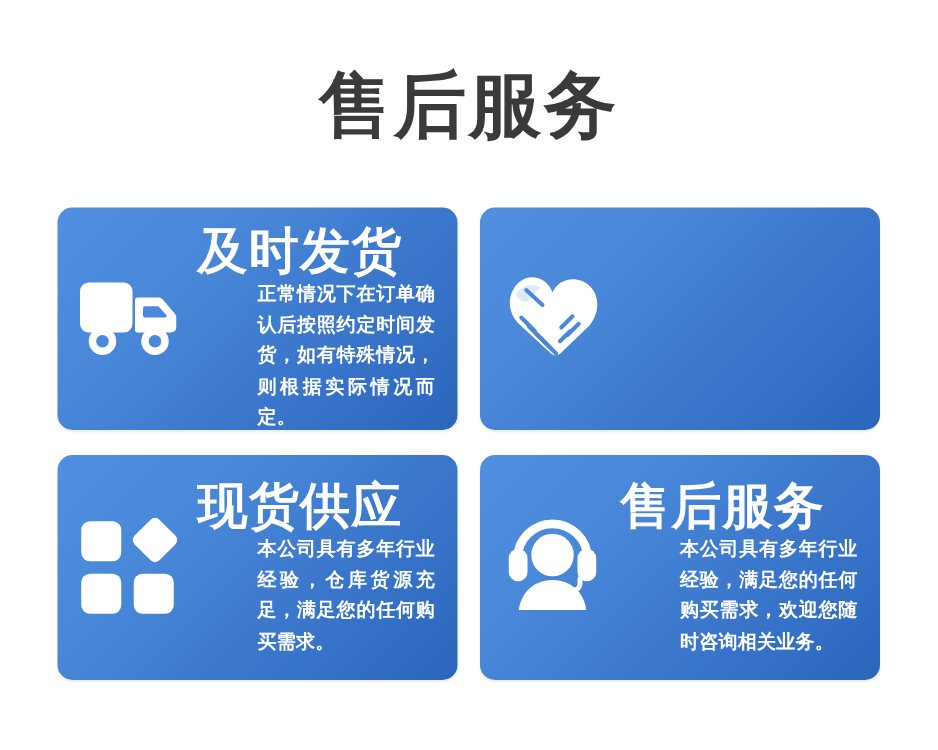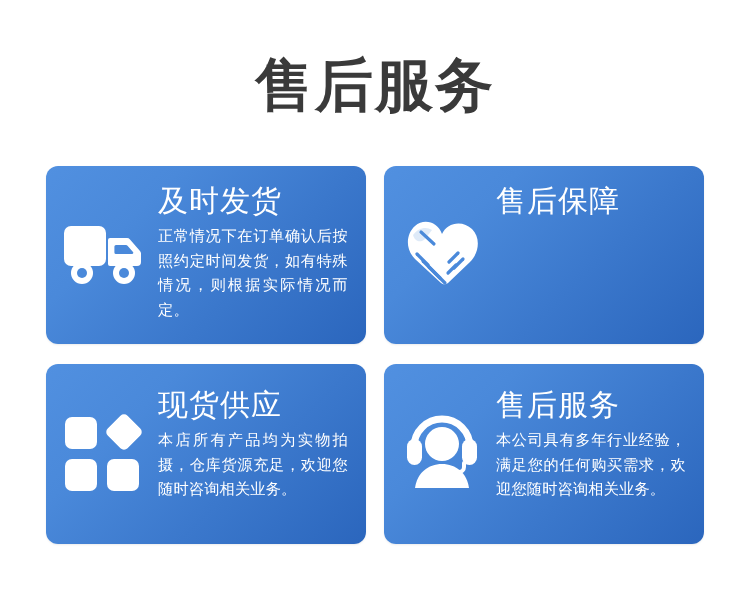--- a/index.html
+++ b/index.html
@@ -67,34 +67,35 @@
     box-sizing: border-box;
   }
   .card-icon svg { display: block; }
   .card-text {
     flex: 1 1 auto;
     padding-right: 18px;
     padding-top: 16px;
     box-sizing: border-box;
   }
   .card-title {
-    font-size: 30px;
+    font-size: 40px;
     line-height: 38px;
-    font-weight: normal;
+    font-weight: bold;
     color: #ffffff;
     letter-spacing: 1px;
     margin-bottom: 4px;
   }
   .card-desc {
     font-size: 15.2px;
     line-height: 24.5px;
-    font-weight: normal;
+    font-weight: bold;
     color: #ffffff;
     letter-spacing: 0.2px;
     text-align: justify;
+    margin-left: 48px;
   }
   .card.row2 .card-text { padding-top: 22px; }
 </style>
 </head>
 <body>
 
 <div class="page">
 
   <div class="page-title">售后服务</div>
 
@@ -140,40 +141,39 @@
                 <line x1="34" y1="56" x2="44" y2="66"></line>
                 <line x1="57" y1="36" x2="48" y2="45"></line>
                 <line x1="62" y1="42" x2="53" y2="51"></line>
                 <line x1="55" y1="48" x2="47" y2="56"></line>
               </g>
               <path d="M12 18 C17 11 25 9 31 13 L24 22 C20 26 14 25 12 18 Z" fill="#4a89da" opacity="0.18"></path>
             </svg>
           </span>
         </div>
         <div class="card-text">
-          <div class="card-title">售后保障</div>
         </div>
       </div>
     </div>
 
     <div class="card row2">
       <div class="card-inner">
         <div class="card-icon">
           <span>
             <svg width="80" height="80" viewBox="0 0 80 80" fill="none">
               <rect x="1" y="3" width="32" height="32" rx="7" fill="#ffffff"></rect>
               <rect x="1" y="45" width="32" height="32" rx="7" fill="#ffffff"></rect>
               <rect x="43" y="45" width="32" height="32" rx="7" fill="#ffffff"></rect>
               <rect x="46" y="4" width="28" height="28" rx="5" fill="#ffffff" transform="rotate(45 60 18)"></rect>
             </svg>
           </span>
         </div>
         <div class="card-text">
           <div class="card-title">现货供应</div>
-          <div class="card-desc">本店所有产品均为实物拍摄，仓库货源充足，欢迎您随时咨询相关业务。</div>
+          <div class="card-desc">本公司具有多年行业经验，仓库货源充足，满足您的任何购买需求。</div>
         </div>
       </div>
     </div>
 
     <div class="card row2">
       <div class="card-inner">
         <div class="card-icon">
           <span>
             <svg width="80" height="80" viewBox="0 0 80 80" fill="none">
               <path d="M12 33 a28 28 0 0 1 56 0" stroke="#ffffff" stroke-width="7" fill="none" stroke-linecap="round"></path>

